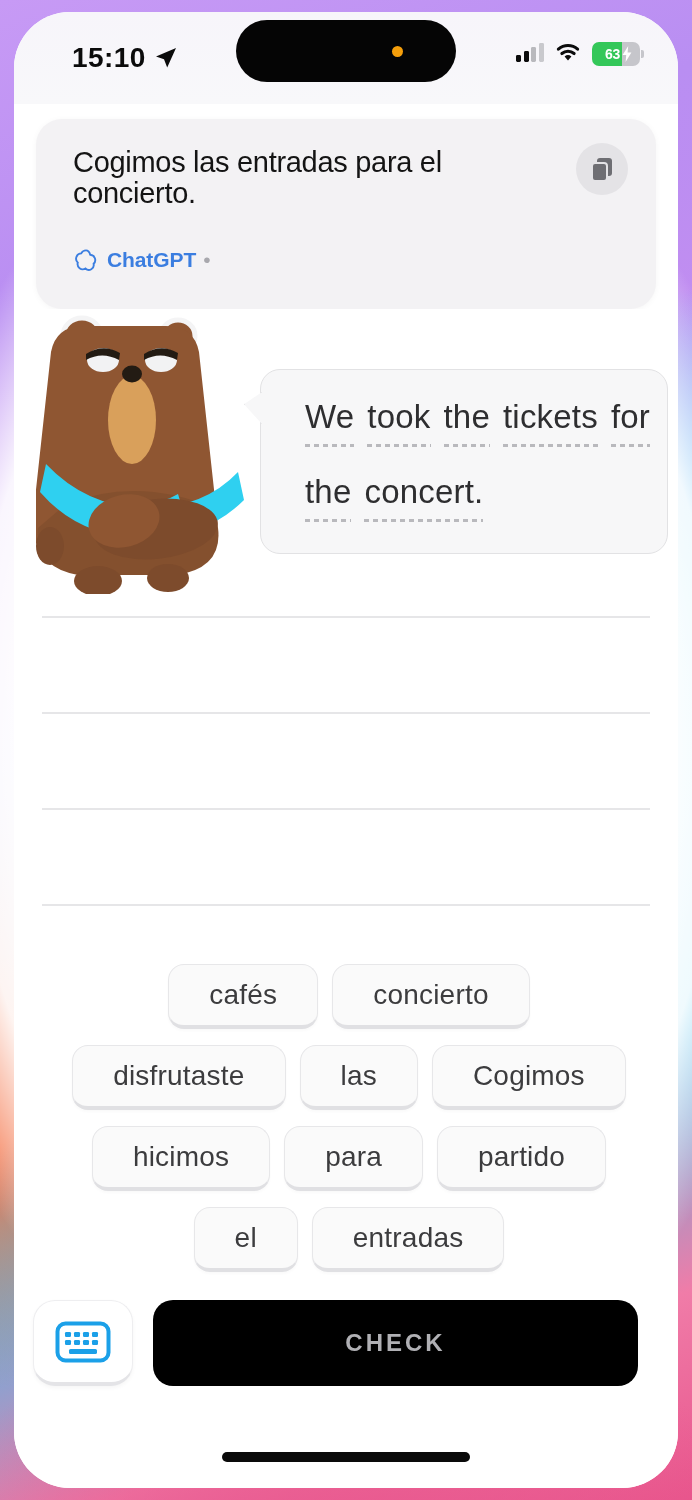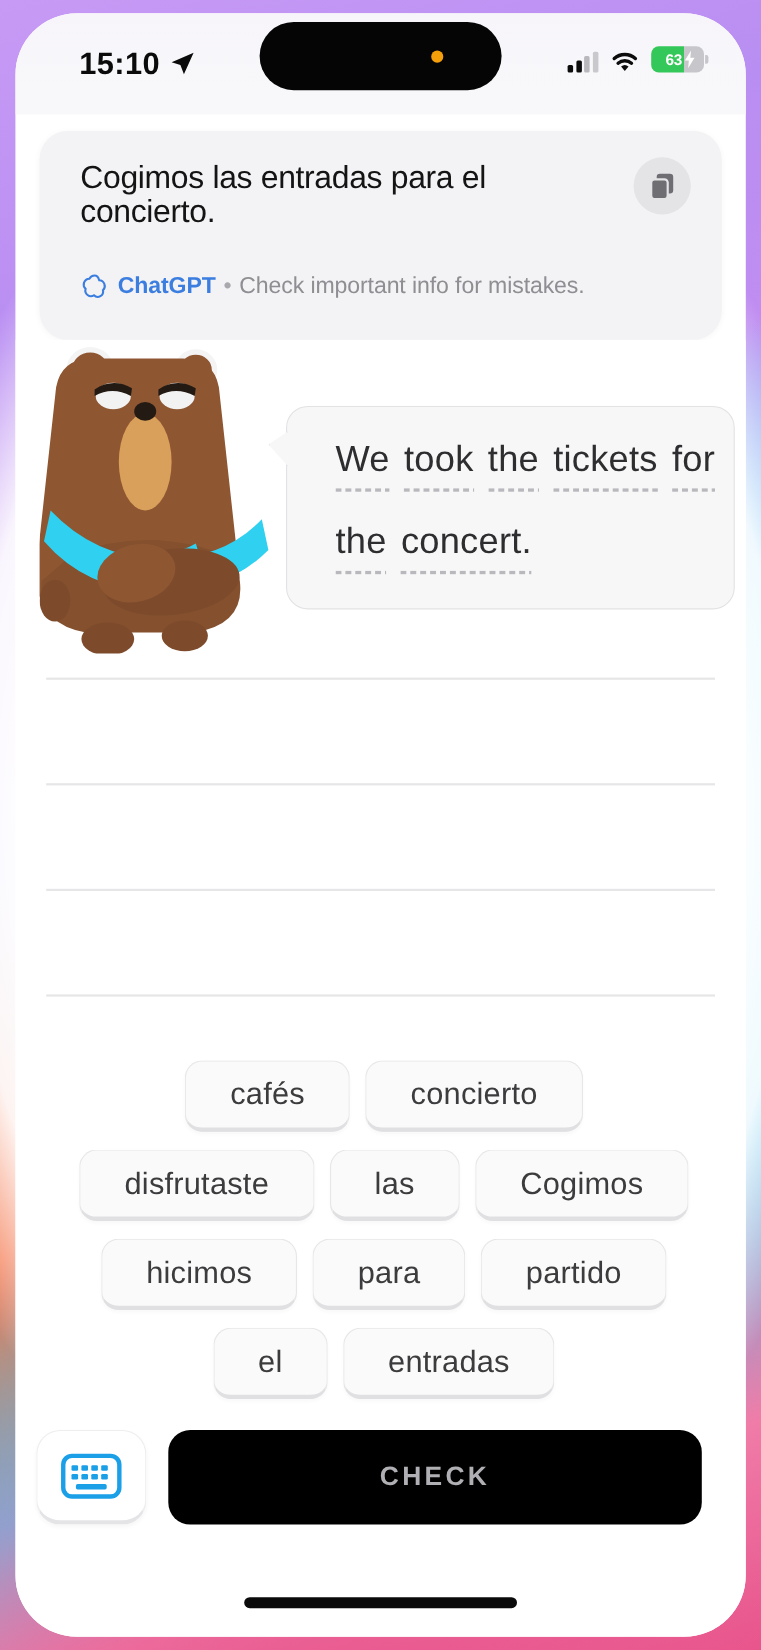--- a/index.html
+++ b/index.html
@@ -43,21 +43,21 @@
   }
   .loc-arrow { position:absolute; left:140px; top:34px; width:24px; height:24px; }
   #island {
     position:absolute; left:222px; top:8px; width:220px; height:62px;
     background:#050505; border-radius:34px;
   }
   #island .dot {
     position:absolute; right:53px; top:26px; width:11px; height:11px;
     border-radius:50%; background:#f59f0b;
   }
-  .status-right { position:absolute; right:38px; top:30px; display:flex; align-items:flex-end; gap:11px; }
+  .status-right { position:absolute; right:38px; top:30px; display:flex; align-items:flex-start; gap:11px; }
   .cell { display:flex; align-items:flex-end; gap:2.6px; height:20px; }
   .cell i { display:block; width:5px; background:#0c0c0c; border-radius:1.4px; }
   .cell i:nth-child(1){height:7px;}
   .cell i:nth-child(2){height:11px;}
   .cell i:nth-child(3){height:15px; background:#b9b9bd;}
   .cell i:nth-child(4){height:19px; background:#c9c9cd;}
   .wifi { width:26px; height:20px; }
   .batt {
     position:relative; width:48px; height:24px; border-radius:7px;
     background:linear-gradient(90deg,#34c759 0%,#34c759 63%,#c6c6cb 63%,#c6c6cb 100%);
@@ -212,21 +212,20 @@
   </div>
 
   <div id="banner">
     <div class="btitle">Cogimos las entradas para el concierto.</div>
     <div class="bfooter">
       <svg class="gpt-logo" viewBox="0 0 26 26">
         <path d="M13 2.4c-2.1 0-3.9 1.2-4.8 3 -2.2.1-4.1 1.5-4.8 3.6 -.7 2-.1 4.2 1.4 5.6 -.6 2.1 .1 4.3 1.8 5.6 1.7 1.3 4 1.4 5.8.3 1.6 1.5 4 1.8 5.9.7 1.9-1.1 2.8-3.3 2.3-5.4 1.5-1.4 2-3.6 1.3-5.6 -.7-2-2.6-3.4-4.7-3.5C16.4 3.8 14.8 2.4 13 2.4z" fill="none" stroke="#3b7ee0" stroke-width="1.9"></path>
       </svg>
       <span class="gpt-name">ChatGPT</span>
       <span class="gpt-sep">•</span>
-      <span class="gpt-note">Check important info for mistakes.</span>
     </div>
     <div id="copy-btn">
       <svg class="copy-ic" viewBox="0 0 28 28">
         <rect x="9" y="3" width="15" height="18" rx="3" fill="#6e6e73"></rect>
         <rect x="4" y="8" width="15" height="18" rx="3" fill="#6e6e73" stroke="#e4e3e6" stroke-width="2"></rect>
       </svg>
     </div>
   </div>
 
   <div id="exercise">

